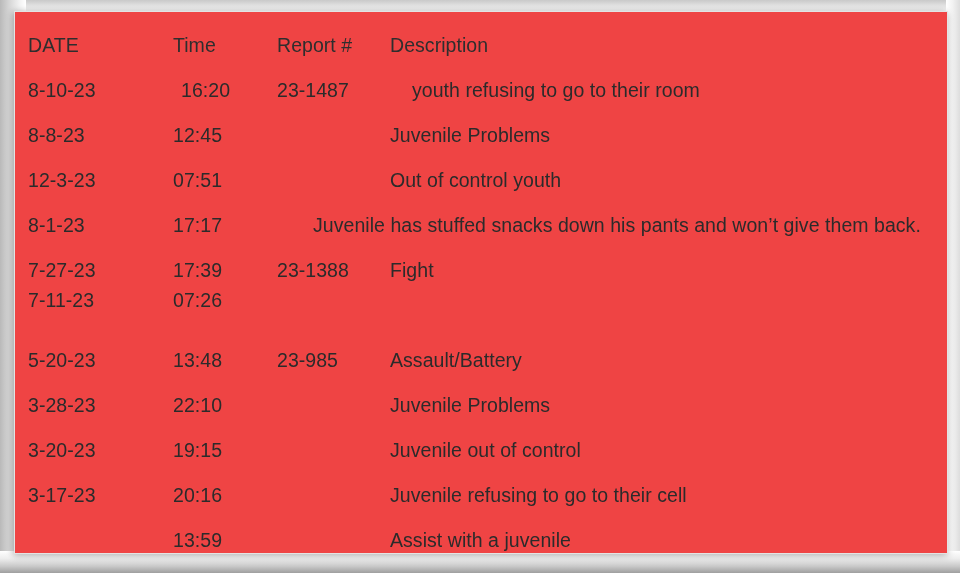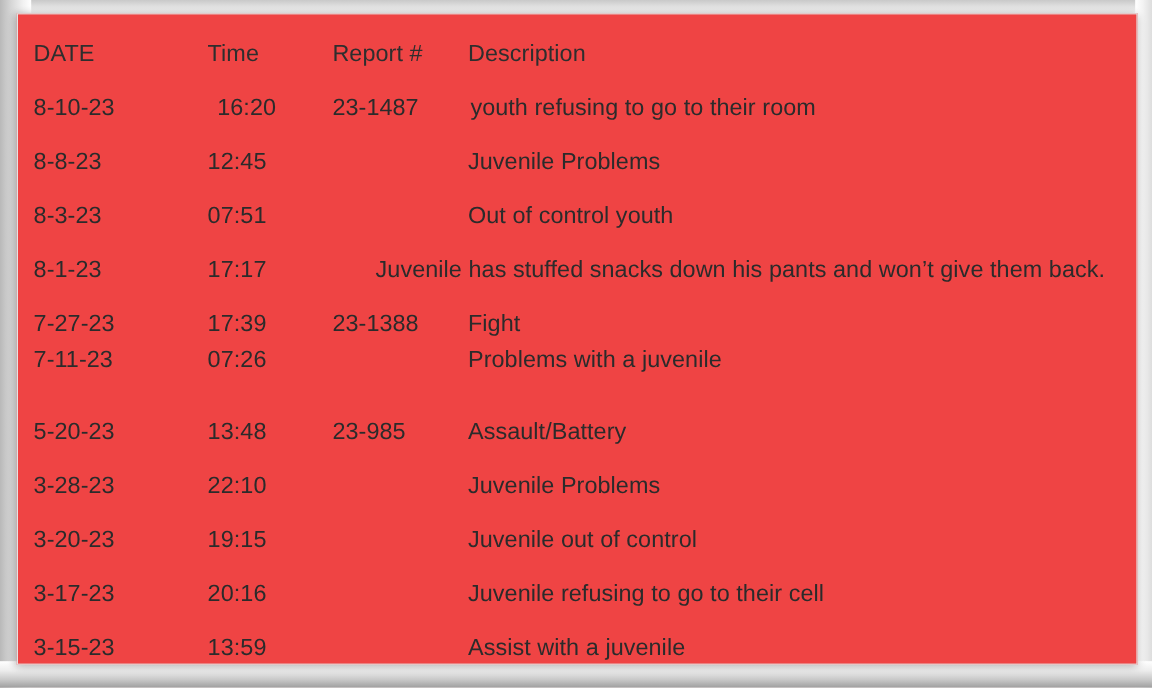--- a/index.html
+++ b/index.html
@@ -102,21 +102,21 @@
     color: #2e2e2e;
     font-size: 19.5px;
   }
   .header .c-date   { left: 13px; }
   .header .c-time   { left: 158px; }
   .header .c-report { left: 230px; }
   .header .c-desc   { left: 375px; }
 
   
   .row-0 .c-time  { left: 166px; }
-  .row-0 .c-desc  { left: 377px; }
+  .row-0 .c-desc  { left: 397px; }
   .row-3 .c-desc  { left: 298px; }
 </style>
 </head>
 <body>
 
 <div id="canvas">
 
   <div id="vignette-top"></div>
   <div id="vignette-left"></div>
   <div id="vignette-right"></div>
@@ -140,21 +140,21 @@
       </div>
 
       <div class="row row-1" style="top:101px;padding-left:48px;">
         <span class="cell c-date">8-8-23</span>
         <span class="cell c-time">12:45</span>
         <span class="cell c-report"></span>
         <span class="cell c-desc">Juvenile Problems</span>
       </div>
 
       <div class="row row-2" style="top:146px;">
-        <span class="cell c-date">8-3-23</span>
+        <span class="cell c-date">12-3-23</span>
         <span class="cell c-time">07:51</span>
         <span class="cell c-report"></span>
         <span class="cell c-desc">Out of control youth</span>
       </div>
 
       <div class="row row-3" style="top:191px;">
         <span class="cell c-date">8-1-23</span>
         <span class="cell c-time">17:17</span>
         <span class="cell c-report"></span>
         <span class="cell c-desc">Juvenile has stuffed snacks down his pants and won’t give them back.</span>
@@ -164,21 +164,20 @@
         <span class="cell c-date">7-27-23</span>
         <span class="cell c-time">17:39</span>
         <span class="cell c-report">23-1388</span>
         <span class="cell c-desc">Fight</span>
       </div>
 
       <div class="row row-5" style="top:266px;padding-left:20px;">
         <span class="cell c-date">7-11-23</span>
         <span class="cell c-time">07:26</span>
         <span class="cell c-report"></span>
-        <span class="cell c-desc">Problems with a juvenile</span>
       </div>
 
       <div class="row row-6" style="top:326px;">
         <span class="cell c-date">5-20-23</span>
         <span class="cell c-time">13:48</span>
         <span class="cell c-report">23-985</span>
         <span class="cell c-desc">Assault/Battery</span>
       </div>
 
       <div class="row row-7" style="top:371px;">
@@ -196,21 +195,20 @@
       </div>
 
       <div class="row row-9" style="top:461px;">
         <span class="cell c-date">3-17-23</span>
         <span class="cell c-time">20:16</span>
         <span class="cell c-report"></span>
         <span class="cell c-desc">Juvenile refusing to go to their cell</span>
       </div>
 
       <div class="row row-10" style="top:506px;">
-        <span class="cell c-date">3-15-23</span>
         <span class="cell c-time">13:59</span>
         <span class="cell c-report"></span>
         <span class="cell c-desc">Assist with a juvenile</span>
       </div>
 
     </div>
   </div>
 </div>
 
 </body></html>

